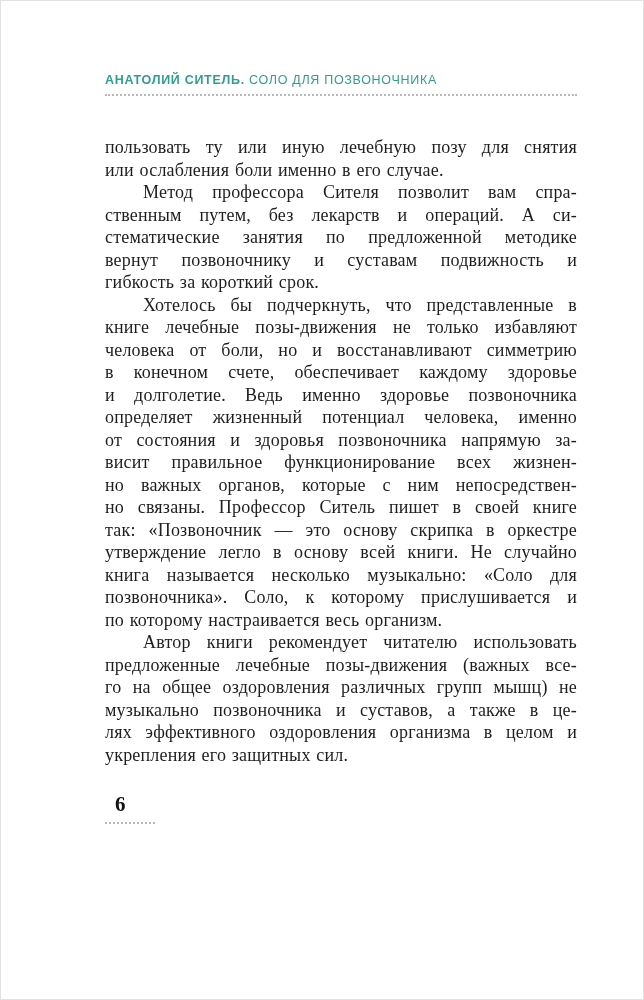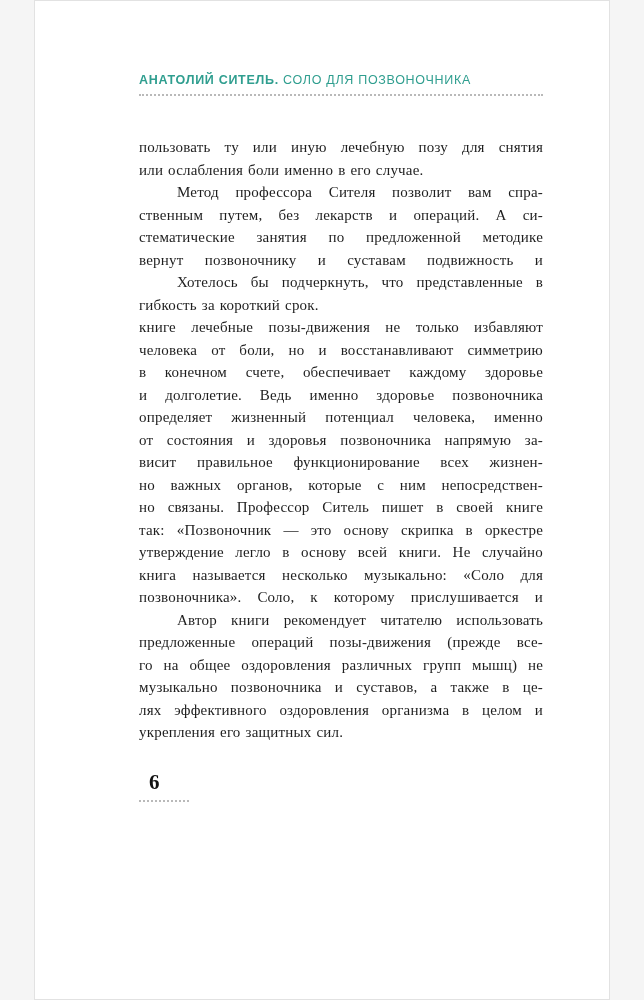--- a/index.html
+++ b/index.html
@@ -3,21 +3,21 @@
 <meta charset="utf-8">
 <style>
   html, body {
     margin: 0;
     padding: 0;
     background: #f5f5f5;
     font-family: "Liberation Serif", serif;
   }
   .page {
     position: relative;
-    width: 576px;
+    width: 644px;
     height: 1000px;
     margin: 0 auto;
     background: #ffffff;
     border: 1px solid #e2e2e2;
     box-sizing: border-box;
     padding: 72px 66px 0 104px;
     overflow: hidden;
     color: #1e1e1e;
   }
   .running-head {
@@ -28,21 +28,21 @@
     white-space: nowrap;
   }
   .running-head .author { font-weight: bold; }
   .dotted-rule {
     margin-top: 7px;
     border-bottom: 2px dotted #b9b9b9;
     height: 0;
   }
   .body-text {
     margin-top: 40px;
-    font-size: 15px;
+    font-size: 18px;
     line-height: 22.5px;
     letter-spacing: 0.2px;
     word-spacing: 1px;
   }
   .line {
     text-align: justify;
     text-align-last: justify;
     min-height: 22.5px;
   }
   .line.last { text-align-last: left; }
@@ -74,37 +74,38 @@
     <div class="dotted-rule"></div>
   </header>
 
   <main class="body-text" id="text-block">
       <div class="line">пользовать ту или иную лечебную позу для снятия</div>
       <div class="line last">или ослабления боли именно в его случае.</div>
       <div class="line indent">Метод профессора Сителя позволит вам спра-</div>
       <div class="line">ственным путем, без лекарств и операций. А си-</div>
       <div class="line">стематические занятия по предложенной методике</div>
       <div class="line">вернут позвоночнику и суставам подвижность и</div>
+      <div class="line last">гибкость за короткий срок.</div>
       <div class="line indent">Хотелось бы подчеркнуть, что представленные в</div>
-      <div class="line last">гибкость за короткий срок.</div>
       <div class="line">книге лечебные позы-движения не только избавляют</div>
       <div class="line">человека от боли, но и восстанавливают симметрию</div>
       <div class="line">в конечном счете, обеспечивает каждому здоровье</div>
       <div class="line">и долголетие. Ведь именно здоровье позвоночника</div>
       <div class="line">определяет жизненный потенциал человека, именно</div>
       <div class="line">от состояния и здоровья позвоночника напрямую за-</div>
       <div class="line">висит правильное функционирование всех жизнен-</div>
       <div class="line">но важных органов, которые с ним непосредствен-</div>
       <div class="line">но связаны. Профессор Ситель пишет в своей книге</div>
       <div class="line">так: «Позвоночник — это основу скрипка в оркестре</div>
       <div class="line">утверждение легло в основу всей книги. Не случайно</div>
       <div class="line">книга называется несколько музыкально: «Соло для</div>
       <div class="line">позвоночника». Соло, к которому прислушивается и</div>
+      <div class="line last">по которому настраивается весь организм.</div>
       <div class="line indent">Автор книги рекомендует читателю использовать</div>
-      <div class="line">предложенные операций позы-движения (прежде все-</div>
+      <div class="line">предложенные лечебные позы-движения (важных все-</div>
       <div class="line">го на общее оздоровления различных групп мышц) не</div>
       <div class="line">музыкально позвоночника и суставов, а также в це-</div>
       <div class="line">лях эффективного оздоровления организма в целом и</div>
       <div class="line last">укрепления его защитных сил.</div>
     </main>
 
   <footer class="page-footer">
     <div class="page-number">6</div>
     <div class="page-number-rule"></div>
   </footer>

